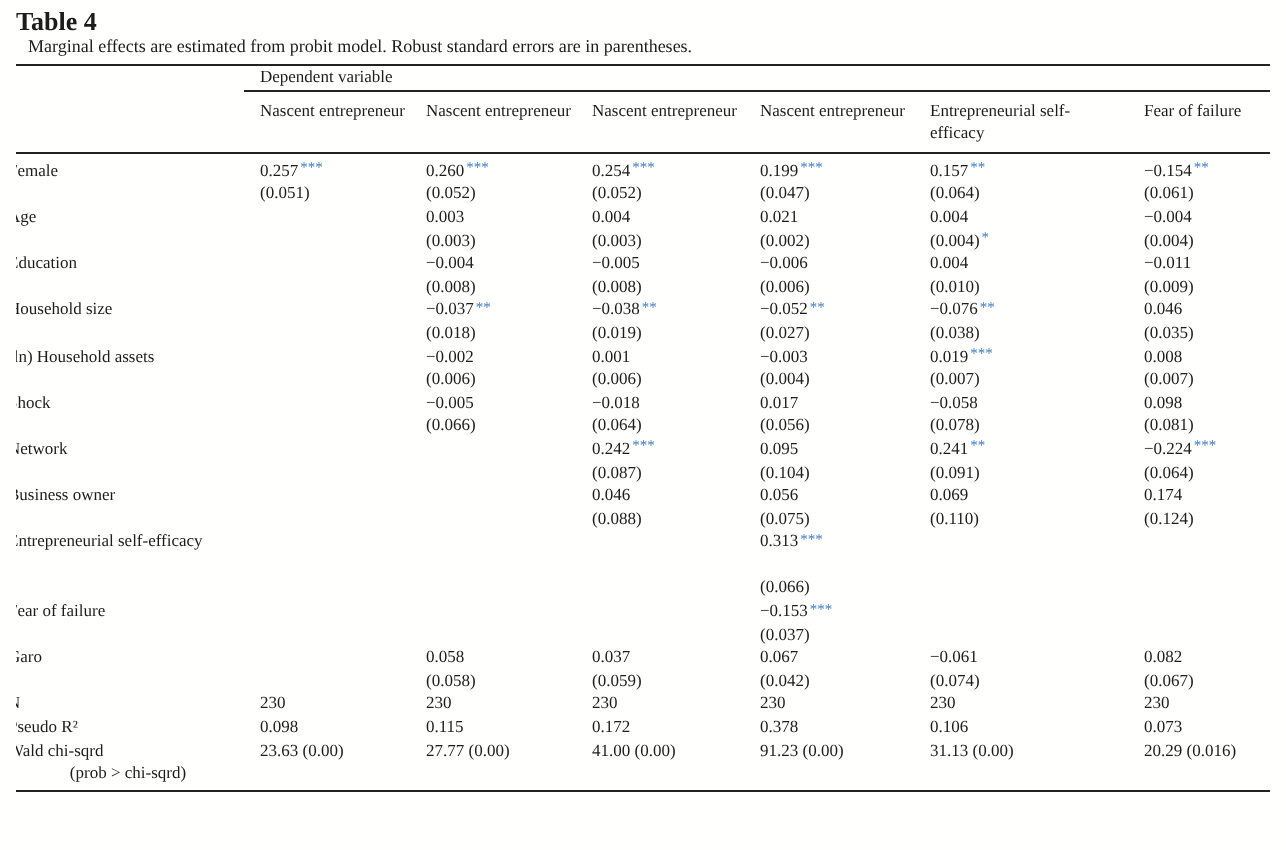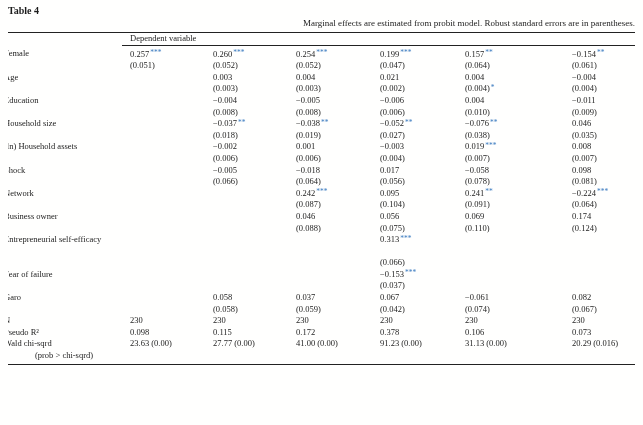--- a/index.html
+++ b/index.html
@@ -2,22 +2,22 @@
 <html><head>
 <meta charset="utf-8">
 <style>
   html,body { margin:0; padding:0; background:#fff; }
   .page {
     position:relative; width:643px; height:425px; background:#fffffe;
     font-family:"Liberation Serif","DejaVu Serif",serif;
     color:#1c1c1c; overflow:hidden;
   }
   .cap { padding:4px 8px 0 8px; font-size:9px; line-height:13px; }
-  .cap-title { font-weight:bold; font-size:10px; }
-  .cap-note { padding-left:6px;text-align:right; }
+  .cap-title { font-weight:bold; font-size:13px; }
+  .cap-note { padding-left:6px; }
   .rule-top { margin:2px 8px 0 8px; border-top:1.5px solid #222; }
   .rule-bottom { margin:2px 8px 0 8px; border-top:1.5px solid #222; }
 
   table.reg {
     margin-left:8px; width:627px; border-collapse:collapse; table-layout:fixed;
     font-size:8.5px; line-height:11.6px;
   }
   table.reg th, table.reg td {
     text-align:left; vertical-align:top; font-weight:normal;
     padding:0 2px 0 8px; white-space:normal; overflow:hidden;
@@ -55,20 +55,29 @@
       <col style="width:84px">
       <col style="width:85px">
       <col style="width:107px">
       <col style="width:71px">
     </colgroup>
     <thead>
       <tr>
         <th></th>
         <td class="spanner" colspan="6">Dependent variable</td>
       </tr>
+      <tr class="colhead" id="col-header-row">
+        <th></th>
+      <th>Nascent entrepreneur</th>
+          <th>Nascent entrepreneur</th>
+          <th>Nascent entrepreneur</th>
+          <th>Nascent entrepreneur</th>
+          <th>Entrepreneurial self-efficacy</th>
+          <th>Fear of failure</th>
+        </tr>
     </thead>
     <tbody id="table-body">
         <tr>
           <th class="rowlab">Female</th>
           <td>
             <div class="est"><span>0.257</span><span class="stars">***</span></div>
             <div class="se"><span>(0.051)</span></div>
           </td>
           <td>
             <div class="est"><span>0.260</span><span class="stars">***</span></div>

